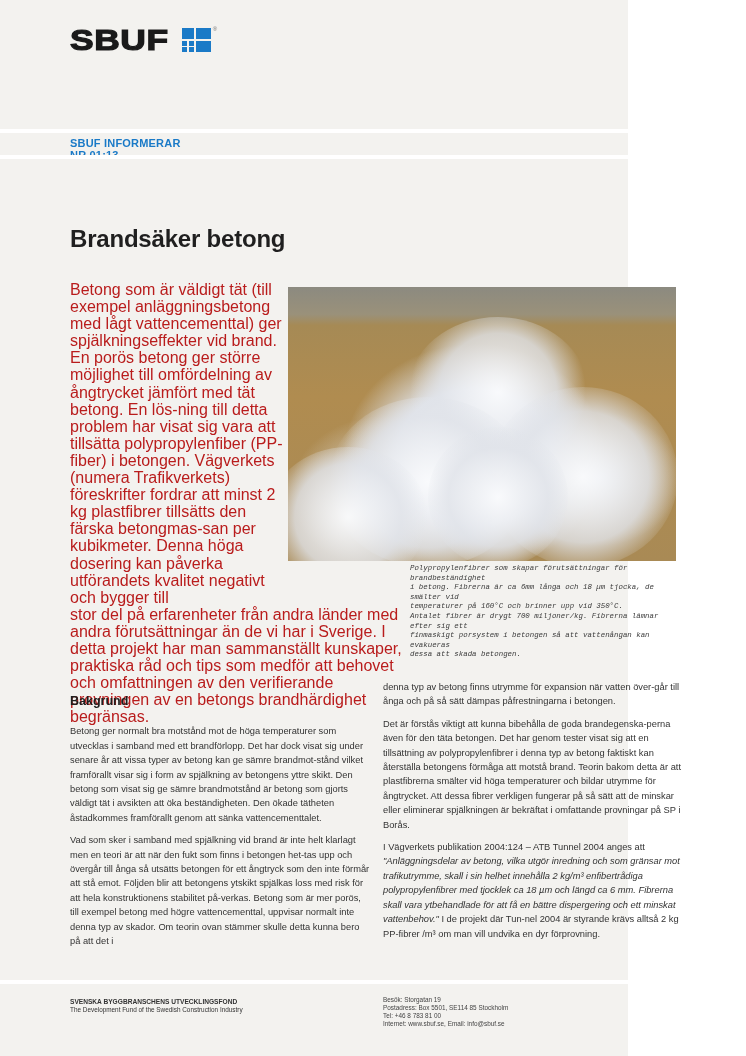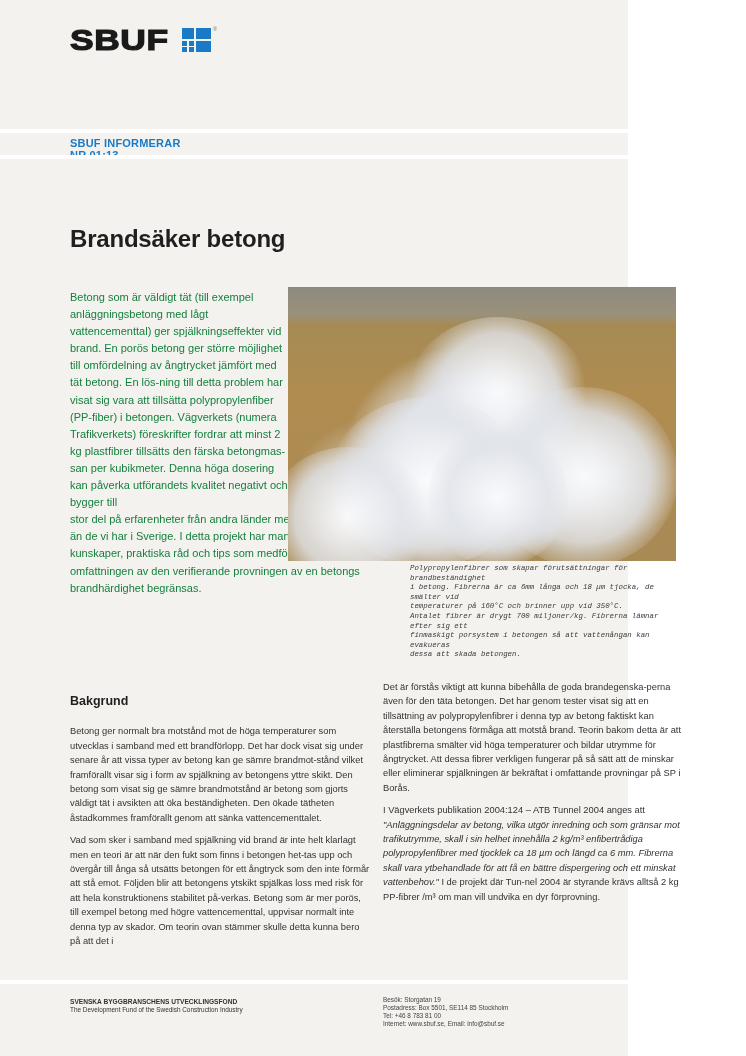--- a/index.html
+++ b/index.html
@@ -14,21 +14,21 @@
     .logo-mark .q2 { left: 14px; top: 0; width: 15px; height: 11px; }
     .logo-mark .q3a { left: 0; top: 13px; width: 5px; height: 5px; }
     .logo-mark .q3b { left: 7px; top: 13px; width: 5px; height: 5px; }
     .logo-mark .q3c { left: 0; top: 19px; width: 5px; height: 5px; }
     .logo-mark .q3d { left: 7px; top: 19px; width: 5px; height: 5px; }
     .logo-mark .q4 { left: 14px; top: 13px; width: 15px; height: 11px; }
     .logo-reg { font-size: 6px; color: #777; margin-left: 2px; margin-top: -2px; }
     .sep { position: absolute; left: 0; width: 690px; height: 4px; background: #ffffff; }
     .band { position: absolute; left: 70px; right: 16px; top: 137px; display: flex; justify-content: space-between; font-weight: bold; font-size: 11px; color: #1a7ac7; letter-spacing: 0.2px; flex-direction: column; }
     .title { position: absolute; left: 70px; top: 192px; font-size: 24px; font-weight: bold; color: #1f1f1f; letter-spacing: -0.2px; margin-top: 33px; }
-    .intro { position: absolute; left: 70px; top: 289px; width: 340px; font-size: 11px; line-height: 17.1px; color: #15803d; }
+    .intro { position: absolute; left: 70px; top: 281px; width: 340px; font-size: 16px; line-height: 17.1px; color: #b91c1c; }
     .intro .narrow { width: 220px; }
     .photo { position: absolute; left: 288px; top: 287px; width: 388px; height: 274px; overflow: hidden;
       background:
         radial-gradient(ellipse 45% 55% at 48% 62%, #f4f5f8 0%, #dfe2e8 45%, rgba(200,205,212,0.0) 75%),
         radial-gradient(ellipse 35% 40% at 25% 75%, #e9ebef 0%, rgba(220,222,228,0) 70%),
         radial-gradient(ellipse 30% 35% at 80% 70%, #e6e8ec 0%, rgba(220,222,228,0) 70%),
         linear-gradient(180deg, #8c8a80 0%, #9a917a 10%, #a68a55 14%, #b08c50 40%, #a98a55 100%);
     }
     .photo .fluff { position: absolute; border-radius: 50%; background: radial-gradient(circle, rgba(250,251,253,0.95) 0%, rgba(225,228,234,0.8) 50%, rgba(210,214,220,0) 75%); }
     .caption { position: absolute; left: 410px; top: 564px; width: 270px; font-size: 7.4px; line-height: 9.6px; font-style: italic; color: #3a3a3a; font-family: Liberation Mono, monospace; }
@@ -93,20 +93,21 @@
     <div>dessa att skada betongen.</div>
   </div>
 
   <div class="col col-left">
     <h2 class="h2">Bakgrund</h2>
     <p>Betong ger normalt bra motstånd mot de höga temperaturer som utvecklas i samband med ett brandförlopp. Det har dock visat sig under senare år att vissa typer av betong kan ge sämre brandmot-stånd vilket framförallt visar sig i form av spjälkning av betongens yttre skikt. Den betong som visat sig ge sämre brandmotstånd är betong som gjorts väldigt tät i avsikten att öka beständigheten. Den ökade tätheten åstadkommes framförallt genom att sänka vattencementtalet.</p>
     <p>Vad som sker i samband med spjälkning vid brand är inte helt klarlagt men en teori är att när den fukt som finns i betongen het-tas upp och övergår till ånga så utsätts betongen för ett ångtryck som den inte förmår att stå emot. Följden blir att betongens ytskikt spjälkas loss med risk för att hela konstruktionens stabilitet på-verkas. Betong som är mer porös, till exempel betong med högre vattencementtal, uppvisar normalt inte denna typ av skador. Om teorin ovan stämmer skulle detta kunna bero på att det i</p>
   </div>
 
   <div class="col col-right">
+    <p>denna typ av betong finns utrymme för expansion när vatten över-går till ånga och på så sätt dämpas påfrestningarna i betongen.</p>
     <p>Det är förstås viktigt att kunna bibehålla de goda brandegenska-perna även för den täta betongen. Det har genom tester visat sig att en tillsättning av polypropylenfibrer i denna typ av betong faktiskt kan återställa betongens förmåga att motstå brand. Teorin bakom detta är att plastfibrerna smälter vid höga temperaturer och bildar utrymme för ångtrycket. Att dessa fibrer verkligen fungerar på så sätt att de minskar eller eliminerar spjälkningen är bekräftat i omfattande provningar på SP i Borås.</p>
     <p><span>I Vägverkets publikation 2004:124 – ATB </span><b>Tunnel 2004</b><span> anges att </span><em>"Anläggningsdelar av betong, vilka utgör inredning och som gränsar mot trafikutrymme, skall i sin helhet innehålla 2 kg/m³ enfibertrådiga polypropylenfibrer med tjocklek ca 18 µm och längd ca 6 mm. Fibrerna skall vara ytbehandlade för att få en bättre dispergering och ett minskat vattenbehov."</em><span> I de projekt där Tun-nel 2004 är styrande krävs alltså 2 kg PP-fibrer /m³ om man vill undvika en dyr förprovning.</span></p>
   </div>
 
   <div class="sep" style="top:980px;"></div>
 
   <div class="footer-left">
     <div class="org">SVENSKA BYGGBRANSCHENS UTVECKLINGSFOND</div>
     <div>The Development Fund of the Swedish Construction Industry</div>
   </div>

